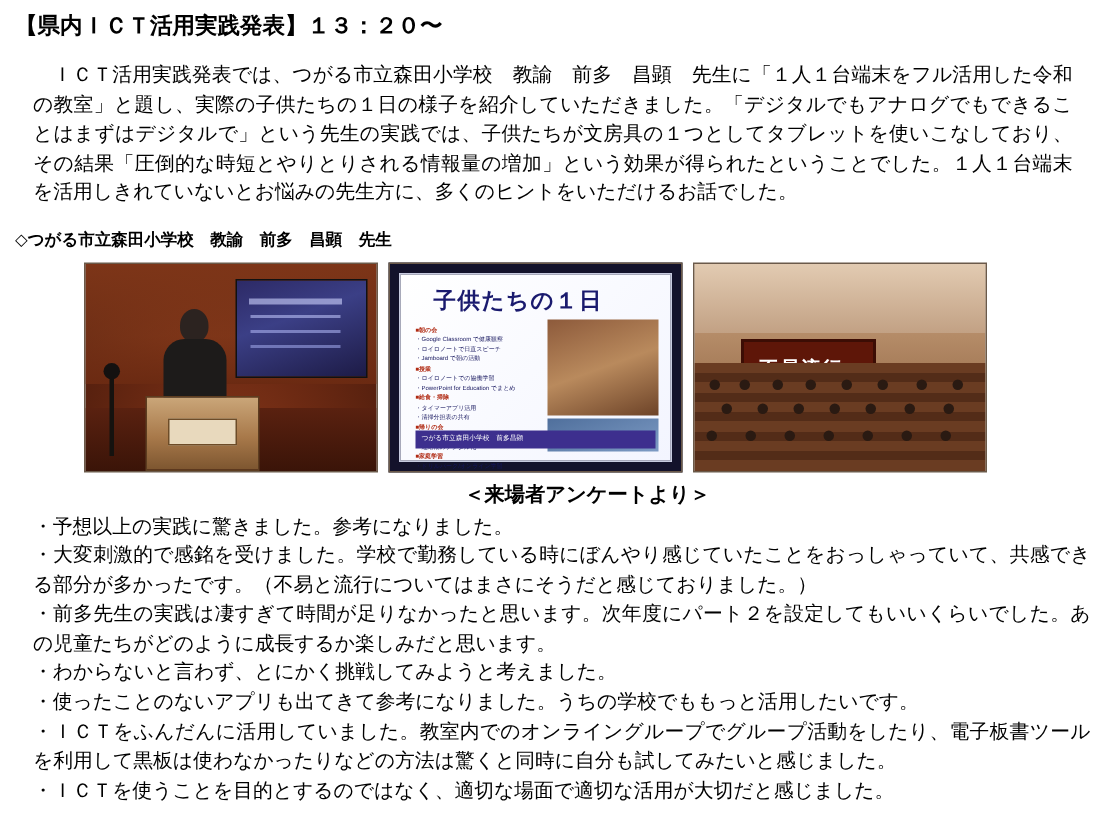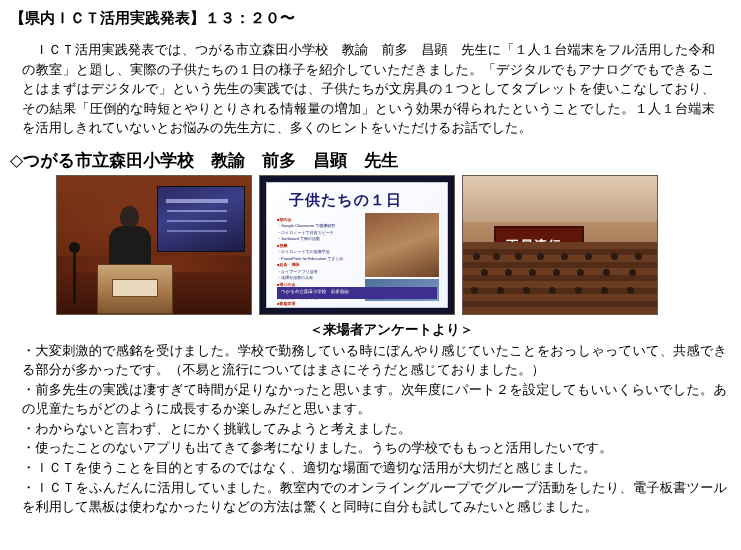--- a/index.html
+++ b/index.html
@@ -35,21 +35,21 @@
     text-align: justify;
     text-justify: inter-character;
     margin: 12px;
     padding: 0 2px 0 0;
   }
   .body-para .indent {
     display: inline-block;
     width: 13px;
   }
   .subheading {
-    font-size: 17px;
+    font-size: 11px;
     font-weight: bold;
     line-height: 21px;
     margin: 1px 0 4px 0;
     white-space: nowrap;
   }
   .photo-row {
     display: flex;
     gap: 7px;
     margin: 2px 0 6px 46px;
   }
@@ -275,21 +275,22 @@
           <i style="left:138px;bottom:16px"></i>
         <i style="left:164px;bottom:16px"></i>
       </div>
     </div>
 
   </div>
 
   <div class="survey-title">＜来場者アンケートより＞</div>
 
   <ul class="survey-list">
+    <li>・予想以上の実践に驚きました。参考になりました。</li>
     <li>・大変刺激的で感銘を受けました。学校で勤務している時にぼんやり感じていたことをおっしゃっていて、共感できる部分が多かったです。（不易と流行についてはまさにそうだと感じておりました。）</li>
     <li>・前多先生の実践は凄すぎて時間が足りなかったと思います。次年度にパート２を設定してもいいくらいでした。あの児童たちがどのように成長するか楽しみだと思います。</li>
     <li>・わからないと言わず、とにかく挑戦してみようと考えました。</li>
     <li>・使ったことのないアプリも出てきて参考になりました。うちの学校でももっと活用したいです。</li>
+    <li>・ＩＣＴをふんだんに活用していました。教室内でのオンライングループでグループ活動をしたり、電子板書ツールを利用して黒板は使わなかったりなどの方法は驚くと同時に自分も試してみたいと感じました。</li>
     <li>・ＩＣＴを使うことを目的とするのではなく、適切な場面で適切な活用が大切だと感じました。</li>
-    <li>・ＩＣＴをふんだんに活用していました。教室内でのオンライングループでグループ活動をしたり、電子板書ツールを利用して黒板は使わなかったりなどの方法は驚くと同時に自分も試してみたいと感じました。</li>
   </ul>
 
 </div>
 
 </body></html>

